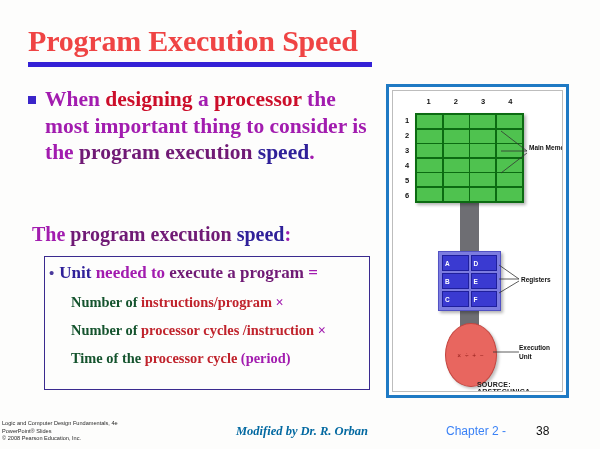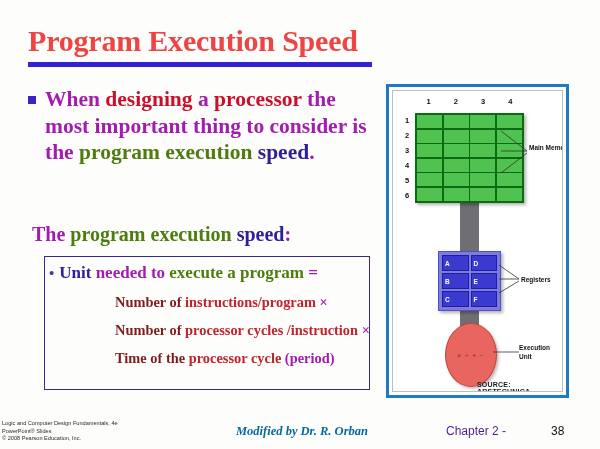--- a/index.html
+++ b/index.html
@@ -56,23 +56,23 @@
   }
   #main-bullet-text {
     font-family: "Liberation Serif", serif;
     font-weight: bold;
     font-size: 21.5px;
     line-height: 26.5px;
     color: #000000;
   }
   .c-black  { color: #a21caf; }
   .c-red    { color: #cc0e2a; }
-  .c-gold   { color: #4d7c0f; margin-top: 44px; }
+  .c-gold   { color: #701a75; margin-top: 44px; }
   .c-blue   { color: #2f2099; margin-top: 20px; }
-  .c-purple { color: #7f1d1d; margin-left: 44px; }
+  .c-purple { color: #14532d; }
   .c-dred   { color: #c0232c; }
 
   
   #speed-line {
     position: absolute;
     left: 32px;
     top: 222px;
     font-family: "Liberation Serif", serif;
     font-weight: bold;
     font-size: 20px;
@@ -305,25 +305,25 @@
     font-weight: bold;
     font-size: 12.5px;
     color: #0369a1;
   }
   #footer-chapter {
     position: absolute;
     left: 446px;
     top: 424px;
     font-family: "Liberation Sans", sans-serif;
     font-size: 12px;
-    color: #4c1d95;
+    color: #3b82f6;
   }
   #footer-page {
     position: absolute;
-    left: 551px;
+    left: 536px;
     top: 424px;
     font-family: "Liberation Sans", sans-serif;
     font-size: 12px;
     color: #111111;
   }
 </style>
 </head>
 <body>
 
 <div id="slide">

